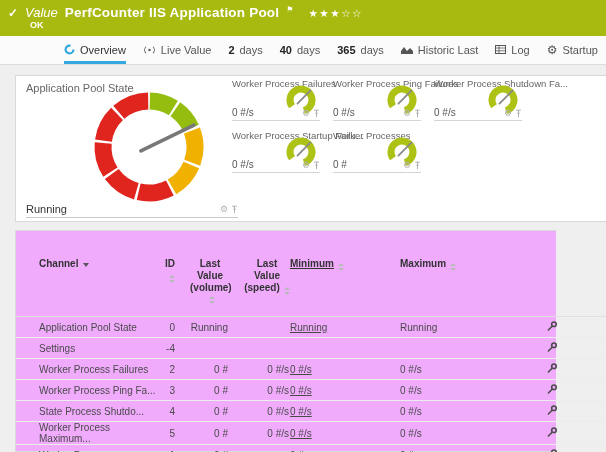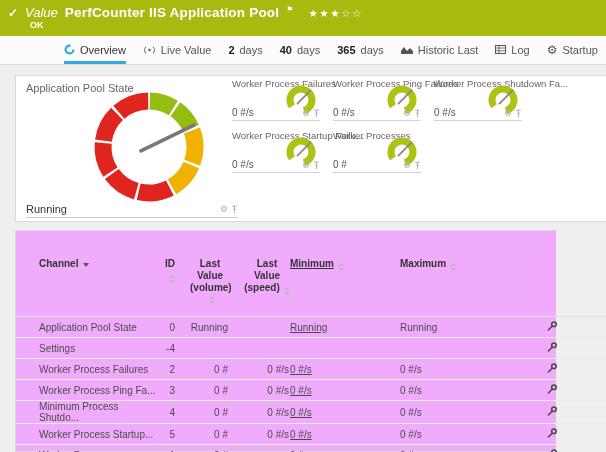--- a/index.html
+++ b/index.html
@@ -341,33 +341,33 @@
             <td class="c-last_volume">0 #</td>
             <td class="c-last_speed">0 #/s</td>
             <td class="c-min">0 #/s</td>
             <td class="c-max">0 #/s</td>
             <td class="c-actions"><svg width="12" height="12" viewBox="0 0 13 13">
                 <circle cx="8.6" cy="4.6" r="2.5" fill="none" stroke="#4a4a4a" stroke-width="1.7"></circle>
                 <path d="M2.6 10.8L6.6 6.8" stroke="#4a4a4a" stroke-width="1.7" stroke-linecap="round"></path>
               </svg></td>
           </tr>
           <tr>
-            <td class="c-channel">Minimum Process Shutdo...</td>
+            <td class="c-channel">State Process Shutdo...</td>
             <td class="c-id">4</td>
             <td class="c-last_volume">0 #</td>
             <td class="c-last_speed">0 #/s</td>
             <td class="c-min">0 #/s</td>
             <td class="c-max">0 #/s</td>
             <td class="c-actions"><svg width="12" height="12" viewBox="0 0 13 13">
                 <circle cx="8.6" cy="4.6" r="2.5" fill="none" stroke="#4a4a4a" stroke-width="1.7"></circle>
                 <path d="M2.6 10.8L6.6 6.8" stroke="#4a4a4a" stroke-width="1.7" stroke-linecap="round"></path>
               </svg></td>
           </tr>
           <tr>
-            <td class="c-channel">Worker Process Startup...</td>
+            <td class="c-channel">Worker Process Maximum...</td>
             <td class="c-id">5</td>
             <td class="c-last_volume">0 #</td>
             <td class="c-last_speed">0 #/s</td>
             <td class="c-min">0 #/s</td>
             <td class="c-max">0 #/s</td>
             <td class="c-actions"><svg width="12" height="12" viewBox="0 0 13 13">
                 <circle cx="8.6" cy="4.6" r="2.5" fill="none" stroke="#4a4a4a" stroke-width="1.7"></circle>
                 <path d="M2.6 10.8L6.6 6.8" stroke="#4a4a4a" stroke-width="1.7" stroke-linecap="round"></path>
               </svg></td>
           </tr>

